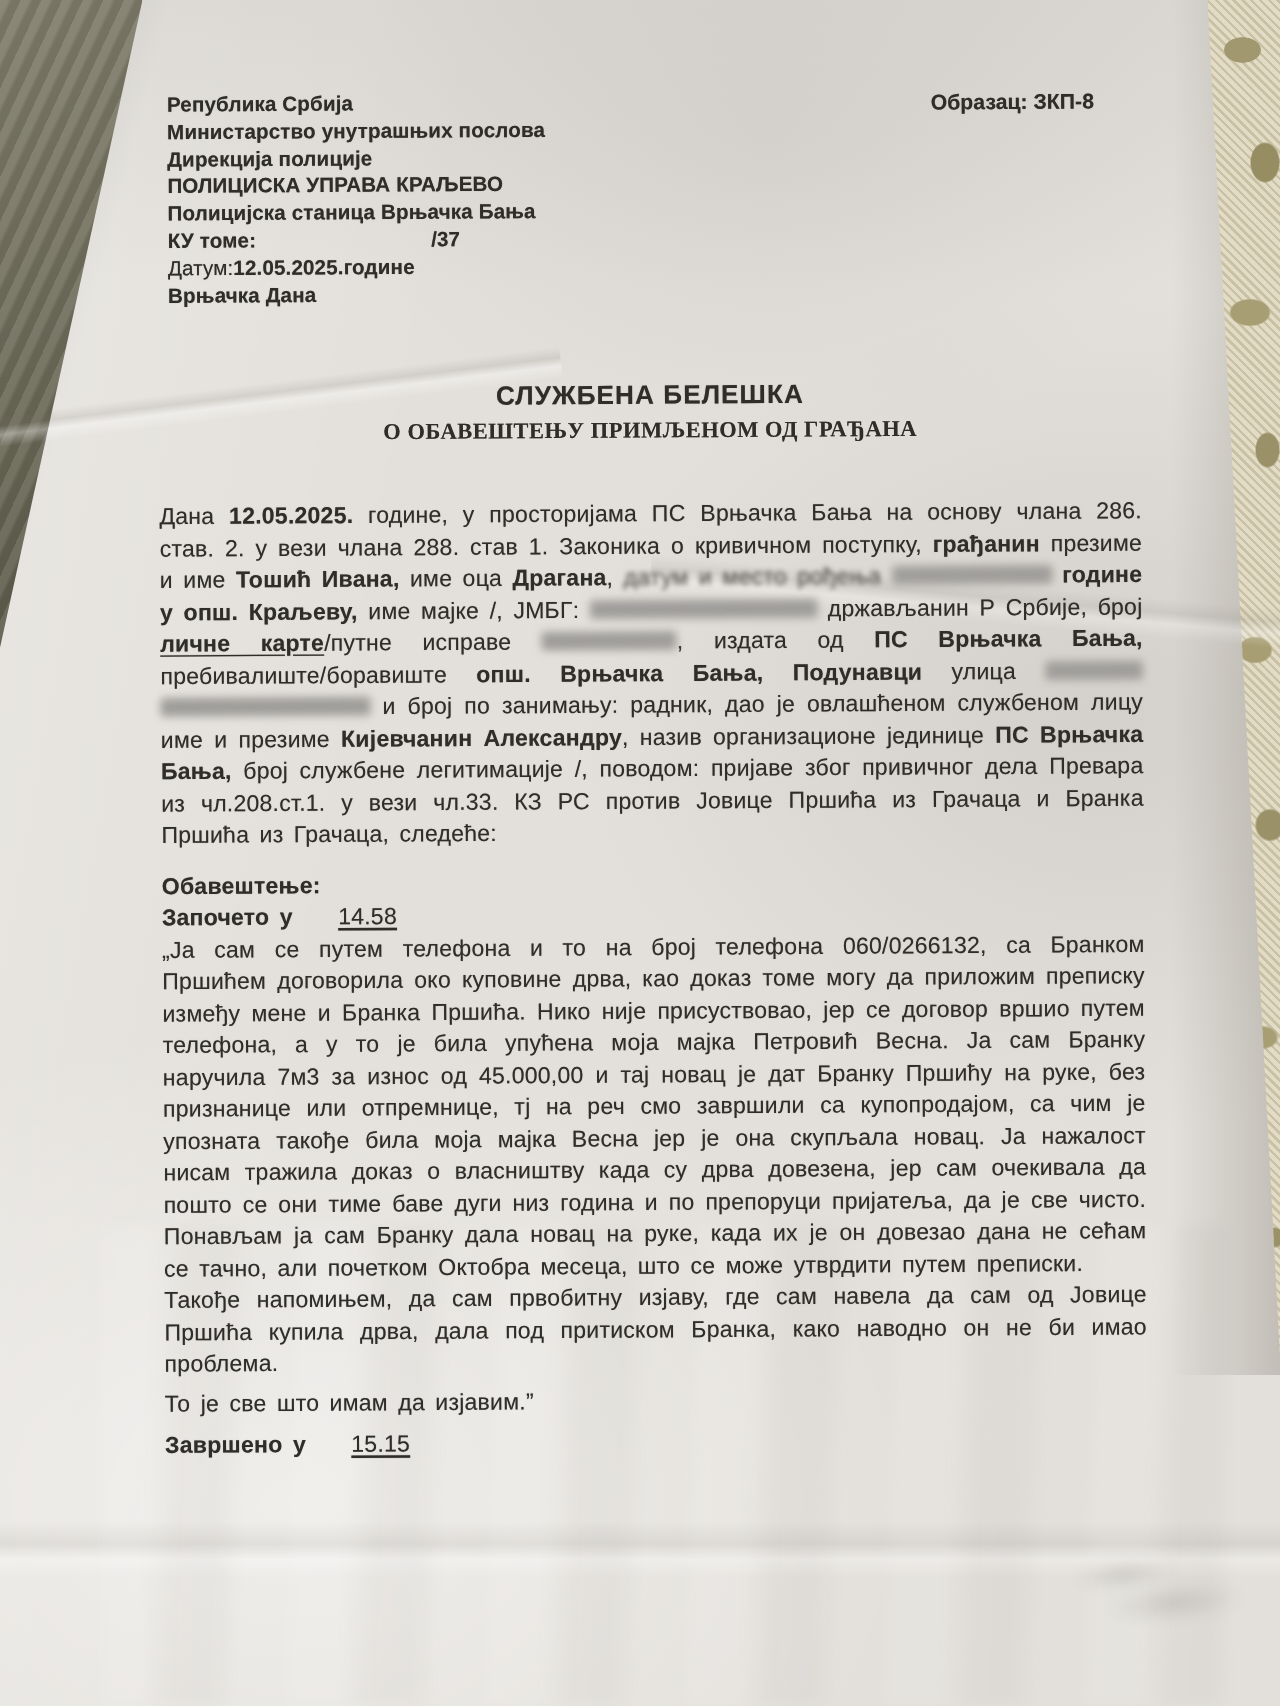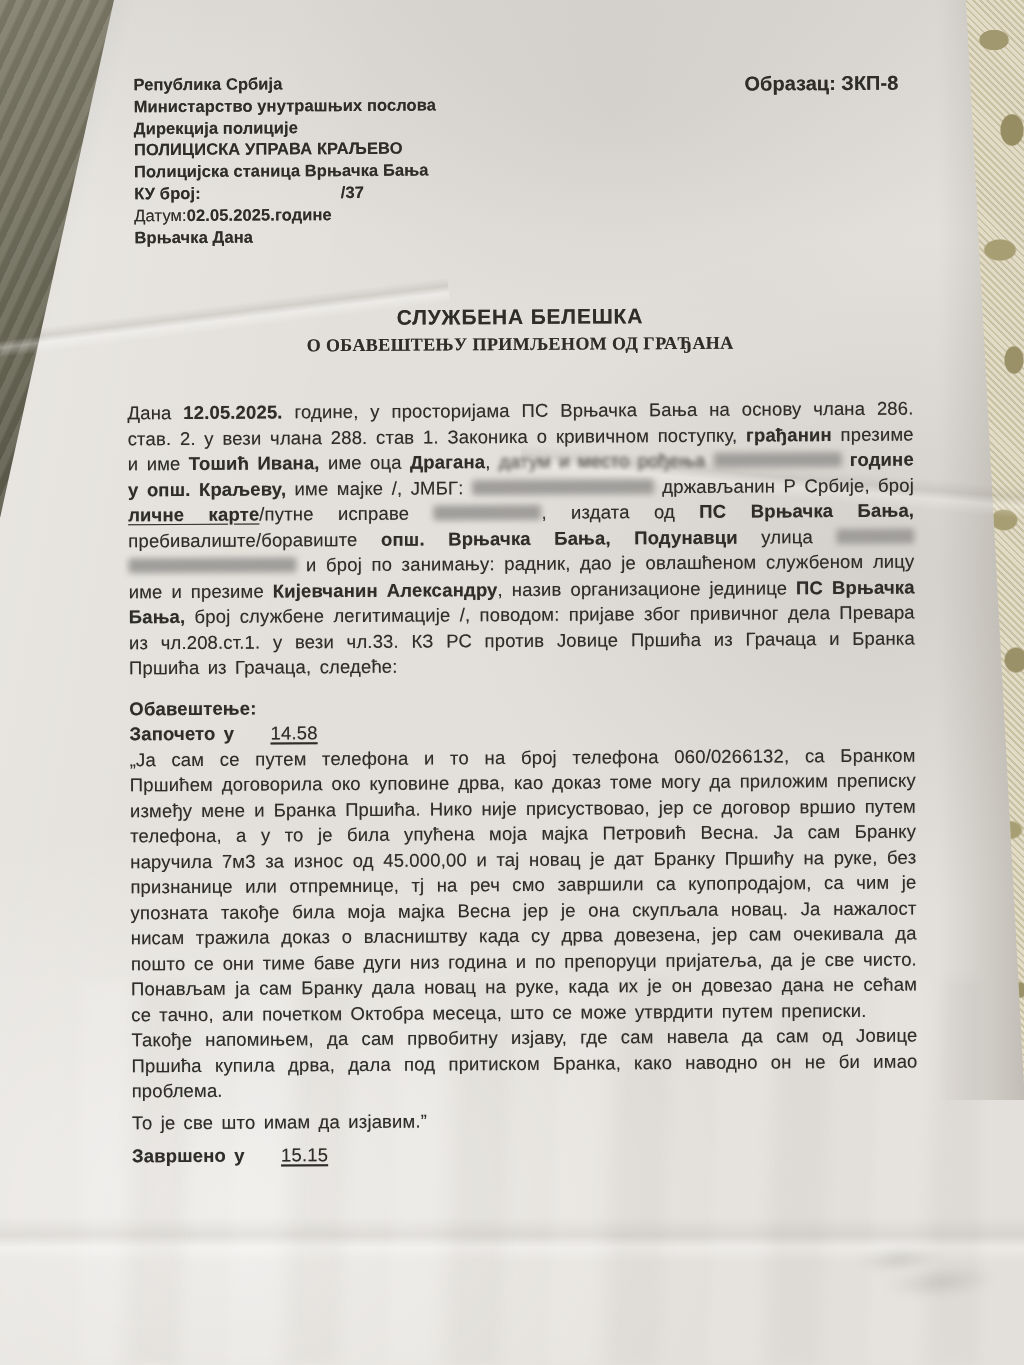--- a/index.html
+++ b/index.html
@@ -55,21 +55,21 @@
   .streaks{left:80px;top:980px;width:900px;height:385px;opacity:.5;filter:blur(5px);
     background:repeating-linear-gradient(92deg, rgba(255,255,255,.20) 0 45px, rgba(146,141,133,.12) 70px 105px, rgba(0,0,0,0) 120px 160px);}
   .smudge{left:825px;top:1235px;width:190px;height:75px;transform:rotate(-5deg);opacity:.6;filter:blur(5px);
     background:
       radial-gradient(60px 16px at 40% 30%, rgba(92,88,82,.35), rgba(0,0,0,0) 70%),
       radial-gradient(80px 20px at 60% 65%, rgba(92,88,82,.30), rgba(0,0,0,0) 72%);}
   
   .content{position:absolute;inset:0;transform:rotate(-.35deg);transform-origin:50% 0;color:var(--text,#2f2d2a);}
   .letterhead{position:absolute;left:133px;top:72px;font-size:16.5px;font-weight:700;line-height:21.8px;letter-spacing:.1px;
     text-shadow:0 0 .6px rgba(45,43,40,.55);}
-  .form-code{position:absolute;left:744px;top:74px;font-size:20px;font-weight:700;text-shadow:0 0 .6px rgba(45,43,40,.55);}
+  .form-code{position:absolute;left:744px;top:74px;font-size:17px;font-weight:700;text-shadow:0 0 .6px rgba(45,43,40,.55);}
   .doc-title{position:absolute;left:125px;top:305px;width:786px;text-align:center;font-size:21px;font-weight:700;letter-spacing:.8px;
     text-shadow:0 0 .6px rgba(45,43,40,.5);}
   .doc-subtitle{position:absolute;left:125px;top:334px;width:786px;text-align:center;
     font-family:"Liberation Serif","DejaVu Serif",serif;font-size:18px;font-weight:700;letter-spacing:.4px;
     text-shadow:0 0 .5px rgba(45,43,40,.5);}
   .bodytext{position:absolute;left:125px;top:398px;width:786px;font-size:18.5px;line-height:25.5px;
     text-align:justify;word-spacing:3px;letter-spacing:.15px;text-shadow:0 0 .7px rgba(50,48,44,.45);}
   .bodytext p{margin:0;}
   p.intro{margin-bottom:15px;}
   p.label-line{margin-top:0;}
@@ -102,22 +102,22 @@
   <div class="crease smudge"></div>
 
   <div class="content">
 
     <div class="letterhead">
         <div class="lh-line"><span class="s-b">Република Србија</span></div>
         <div class="lh-line"><span class="s-b">Министарство унутрашњих послова</span></div>
         <div class="lh-line"><span class="s-b">Дирекција полиције</span></div>
         <div class="lh-line"><span class="s-b">ПОЛИЦИСКА УПРАВА КРАЉЕВО</span></div>
         <div class="lh-line"><span class="s-b">Полицијска станица Врњачка Бања</span></div>
-        <div class="lh-line"><span class="s-b">КУ број:</span><span class="s-gap" style="width: 140px;"></span><span class="s-b">/37</span></div>
-        <div class="lh-line"><span class="s-n">Датум:</span><span class="s-b">02.05.2025.године</span></div>
+        <div class="lh-line"><span class="s-b">КУ томе:</span><span class="s-gap" style="width: 140px;"></span><span class="s-b">/37</span></div>
+        <div class="lh-line"><span class="s-n">Датум:</span><span class="s-b">12.05.2025.године</span></div>
         <div class="lh-line"><span class="s-b">Врњачка Дана</span></div>
       </div>
 
     <div class="form-code">Образац: ЗКП-8</div>
 
     <div class="doc-title">СЛУЖБЕНА БЕЛЕШКА</div>
 
     <div class="doc-subtitle">О ОБАВЕШТЕЊУ ПРИМЉЕНОМ ОД ГРАЂАНА</div>
 
     <div class="bodytext">

